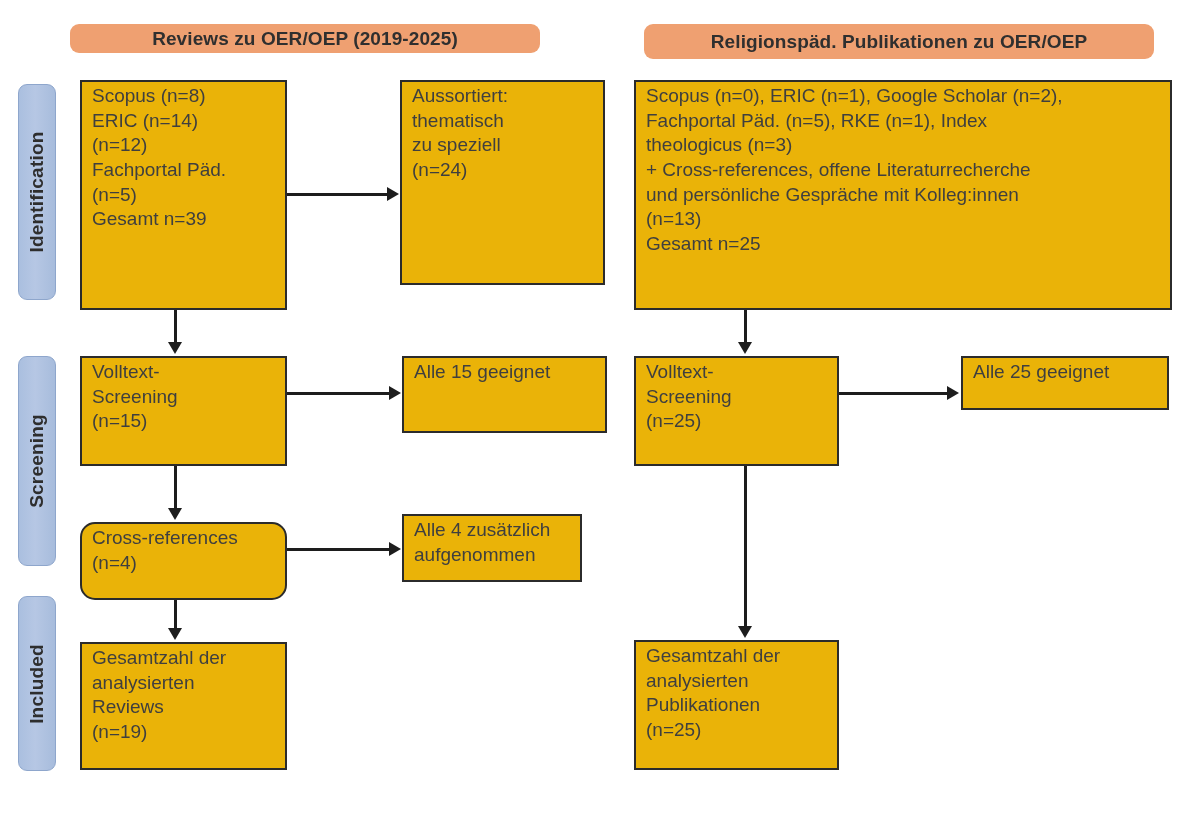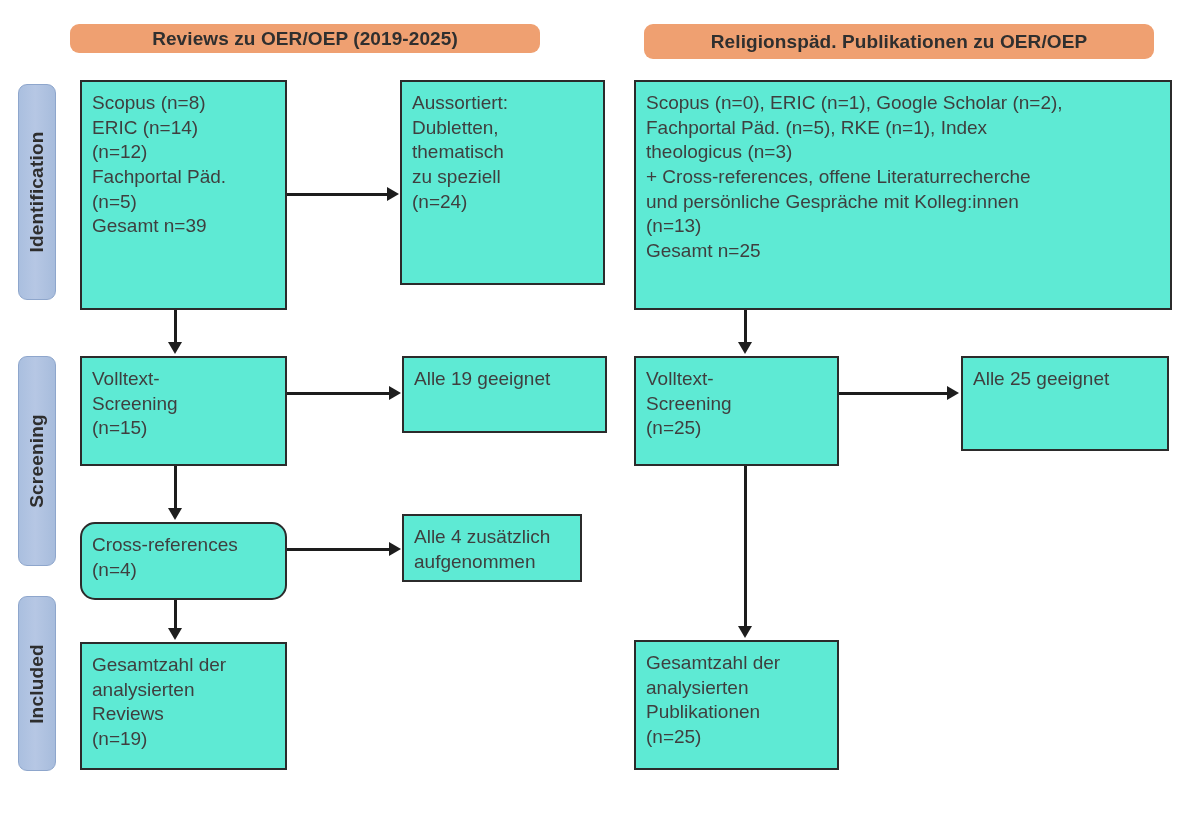--- a/index.html
+++ b/index.html
@@ -52,24 +52,24 @@
     font-size: 19px;
     font-weight: bold;
     color: #2f2f2f;
     white-space: nowrap;
     letter-spacing: 0.1px;
   }
 
   
   .flow-box {
     position: absolute;
-    background: #5eead4;
+    background: #eab308;
     border: 2.5px solid #2b2b2b;
     box-sizing: border-box;
-    padding: 9px 8px 6px 10px;
+    padding: 2px 8px 6px 10px;
     font-size: 19px;
     line-height: 1.30;
     color: #3f3f3f;
     overflow: hidden;
   }
   .flow-box .line { display: block; white-space: pre; }
 
   
   .conn {
     position: absolute;
@@ -122,40 +122,39 @@
     <span class="line">Scopus (n=8)</span>
     <span class="line">ERIC (n=14)</span>
     <span class="line">(n=12)</span>
     <span class="line">Fachportal Päd.</span>
     <span class="line">(n=5)</span>
     <span class="line">Gesamt n=39</span>
   </div>
 
   <div class="flow-box" style="left:400px; top:80px; width:205px; height:205px;">
     <span class="line">Aussortiert:</span>
-    <span class="line">Dubletten,</span>
     <span class="line">thematisch</span>
     <span class="line">zu speziell</span>
     <span class="line">(n=24)</span>
   </div>
 
   <div class="conn h" style="left:287px; top:193px; width:100px;"></div>
   <div class="arrowhead right" style="left:387px; top:187px;"></div>
 
   <div class="conn v" style="left:174px; top:310px; height:34px;"></div>
   <div class="arrowhead down" style="left:168px; top:342px;"></div>
 
   <div class="flow-box" style="left:80px; top:356px; width:207px; height:110px;">
     <span class="line">Volltext-</span>
     <span class="line">Screening</span>
     <span class="line">(n=15)</span>
   </div>
 
   <div class="flow-box" style="left:402px; top:356px; width:205px; height:77px;">
-    <span class="line">Alle 19 geeignet</span>
+    <span class="line">Alle 15 geeignet</span>
   </div>
 
   <div class="conn h" style="left:287px; top:392px; width:102px;"></div>
   <div class="arrowhead right" style="left:389px; top:386px;"></div>
 
   <div class="conn v" style="left:174px; top:466px; height:44px;"></div>
   <div class="arrowhead down" style="left:168px; top:508px;"></div>
 
   <div class="flow-box" style="left:80px; top:522px; width:207px; height:78px;border-radius:15px;">
     <span class="line">Cross-references</span>
@@ -192,21 +191,21 @@
 
   <div class="conn v" style="left:744px; top:310px; height:34px;"></div>
   <div class="arrowhead down" style="left:738px; top:342px;"></div>
 
   <div class="flow-box" style="left:634px; top:356px; width:205px; height:110px;">
     <span class="line">Volltext-</span>
     <span class="line">Screening</span>
     <span class="line">(n=25)</span>
   </div>
 
-  <div class="flow-box" style="left:961px; top:356px; width:208px; height:95px;">
+  <div class="flow-box" style="left:961px; top:356px; width:208px; height:54px;">
     <span class="line">Alle 25 geeignet</span>
   </div>
 
   <div class="conn h" style="left:839px; top:392px; width:108px;"></div>
   <div class="arrowhead right" style="left:947px; top:386px;"></div>
 
   <div class="conn v" style="left:744px; top:466px; height:162px;"></div>
   <div class="arrowhead down" style="left:738px; top:626px;"></div>
 
   <div class="flow-box" style="left:634px; top:640px; width:205px; height:130px;">

